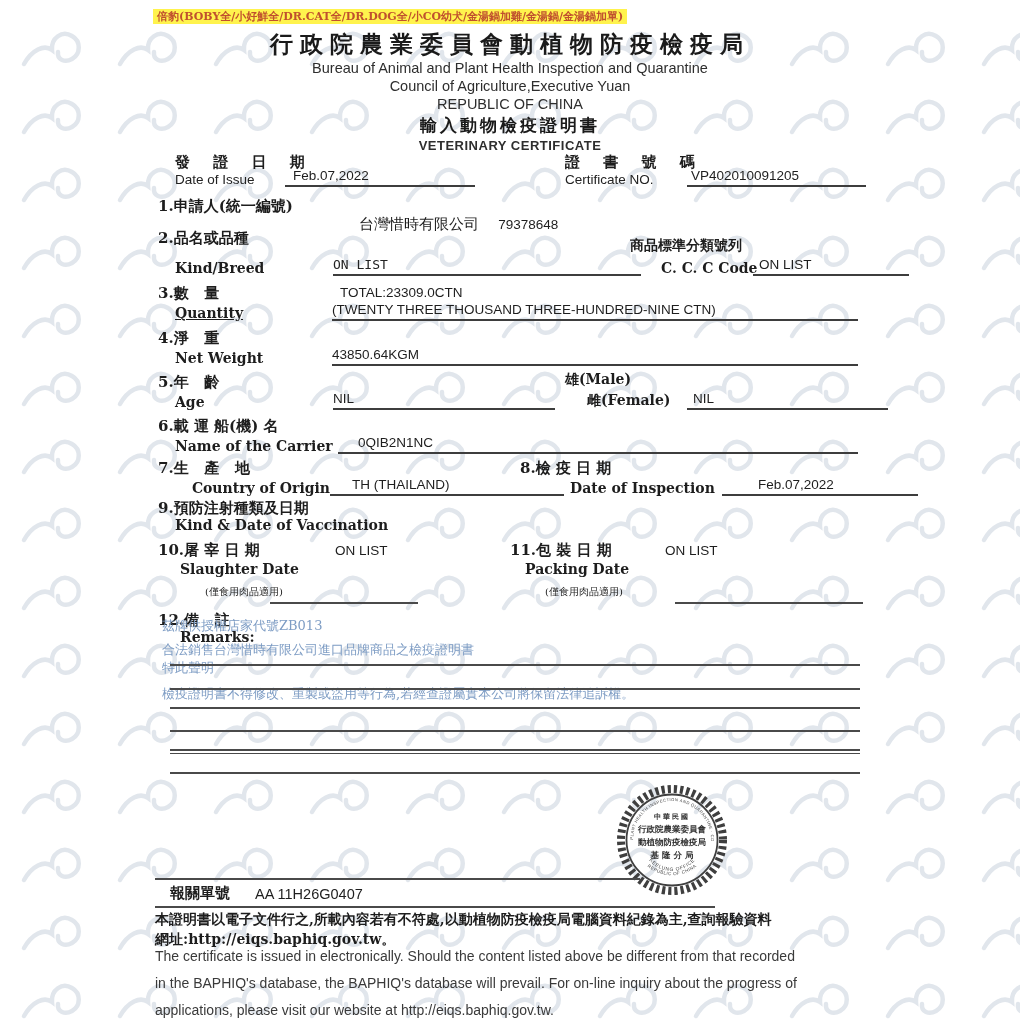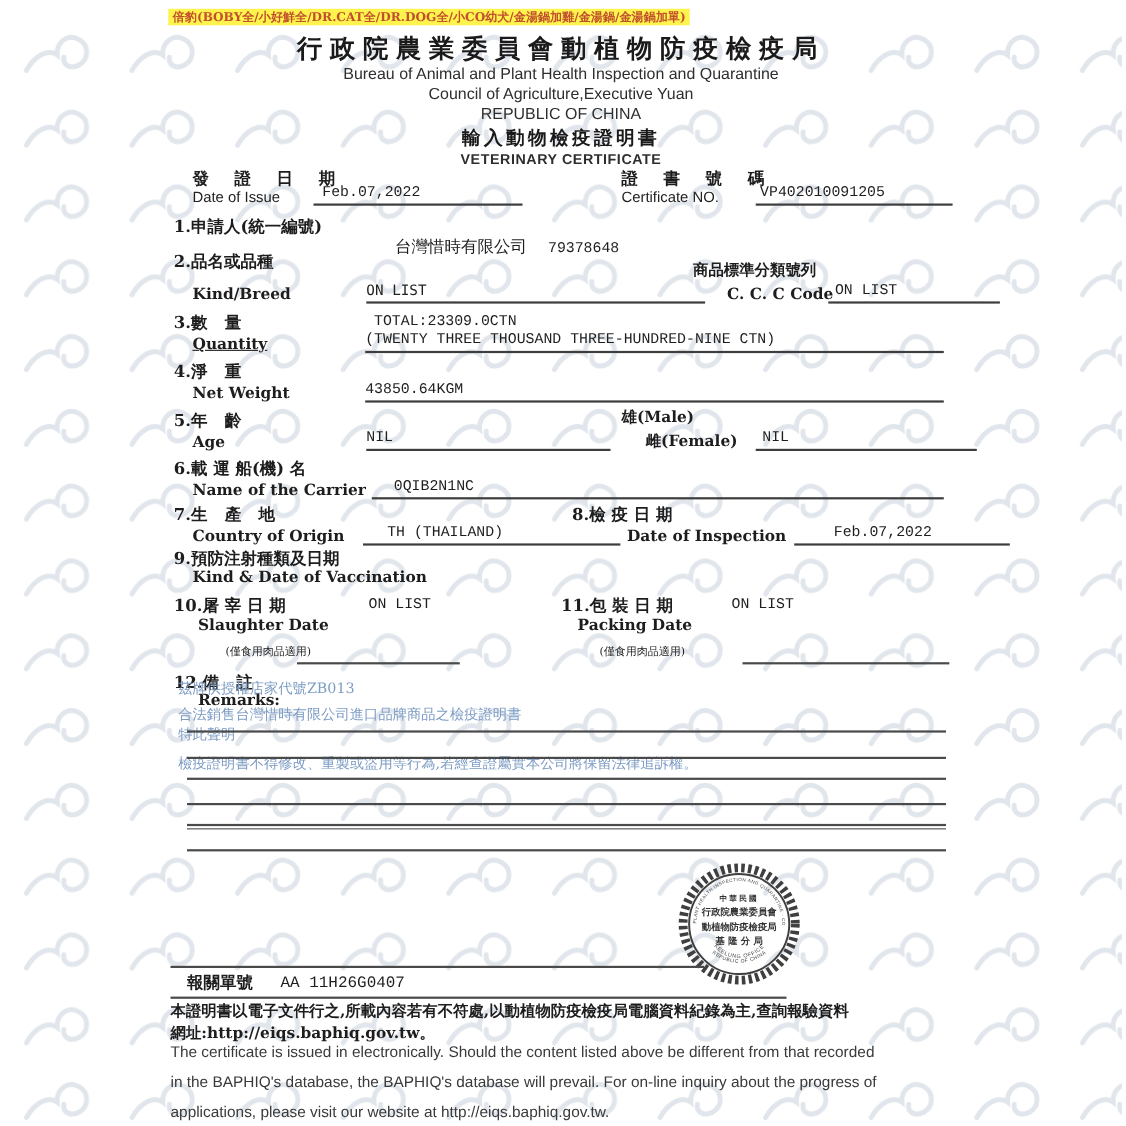--- a/index.html
+++ b/index.html
@@ -6,21 +6,21 @@
   .page{position:relative;width:1020px;height:1024px;background:#ffffff;overflow:hidden;
         font-family:"Liberation Sans",sans-serif;color:#222;}
   .abs{position:absolute;}
   .wm{position:absolute;left:0;top:0;width:1024px;height:1024px;pointer-events:none;}
   .ctr{left:0;right:0;text-align:center;}
   .zh{font-family:"DejaVu Serif",serif;font-weight:bold;font-size:15px;color:#1d1d1d;white-space:pre;}
   .zh-sm{font-family:"DejaVu Serif",serif;font-weight:normal;font-size:10px;color:#1d1d1d;}
   .enl{font-family:"DejaVu Serif",serif;font-weight:bold;font-size:14px;color:#1d1d1d;white-space:pre;}
   .sans{font-family:"Liberation Sans",sans-serif;font-size:13.5px;color:#222;}
   .mono{font-family:"DejaVu Sans Mono",monospace;font-size:13px;color:#222;}
-  .val{font-family:Liberation Mono, monospace;font-size:13.5px;color:#1e1e1e;}
+  .val{font-family:Liberation Sans, sans-serif;font-size:13.5px;color:#1e1e1e;}
   .ul{border-bottom:2px solid #3d3d3d;padding-bottom:2px;}
   .row{position:absolute;display:flex;align-items:flex-end;}
   .hline{position:absolute;border-top:2px solid #4a4a4a;height:0;}
   .note-bar{background:#fff34d;color:#c0502e;font-family:"DejaVu Serif",serif;
             font-size:11px;font-weight:bold;padding:1px 4px;white-space:nowrap;}
   .hdr-zh{font-family:"DejaVu Serif",serif;font-weight:bold;font-size:23px;letter-spacing:7px;color:#1a1a1a;}
   .hdr-en{font-family:"Liberation Sans",sans-serif;font-size:14.5px;color:#2e2e2e;}
   .doc-zh{font-family:"DejaVu Serif",serif;font-weight:bold;font-size:17px;letter-spacing:3px;color:#1a1a1a;}
   .doc-en{font-family:"Liberation Sans",sans-serif;font-weight:bold;font-size:13px;color:#2e2e2e;letter-spacing:.5px;}
   .blue{font-family:"DejaVu Serif",serif;font-size:13px;color:#7d9cc4;white-space:nowrap;}
@@ -101,21 +101,21 @@
 
   <div class="abs zh" style="left:158px;top:417px;">6.載 運 船(機) 名</div>
   <div class="row" style="left:175px;top:435px;right:162px;">
     <span class="enl" style="width:163px;">Name of the Carrier</span>
     <span class="val ul" style="flex:1;padding-left:20px;">0QIB2N1NC</span>
   </div>
 
   <div class="abs zh" style="left:158px;top:459px;">7.生   產   地</div>
   <div class="abs zh" style="left:520px;top:459px;">8.檢 疫 日 期</div>
   <div class="row" style="left:175px;top:477px;">
-    <span class="enl" style="width:155px;">Country of Origin</span>
+    <span class="enl" style="width:155px;text-align:right;">Country of Origin</span>
     <span class="val ul" style="width:212px;padding-left:22px;">TH (THAILAND)</span>
     <span class="enl" style="width:152px;padding-left:6px;">Date of Inspection</span>
     <span class="val ul" style="width:160px;padding-left:36px;">Feb.07,2022</span>
   </div>
 
   <div class="abs zh" style="left:158px;top:499px;">9.預防注射種類及日期</div>
   <div class="row" style="left:175px;top:517px;right:162px;">
     <span class="enl" style="width:215px;">Kind &amp; Date of Vaccination</span>
   </div>
 

